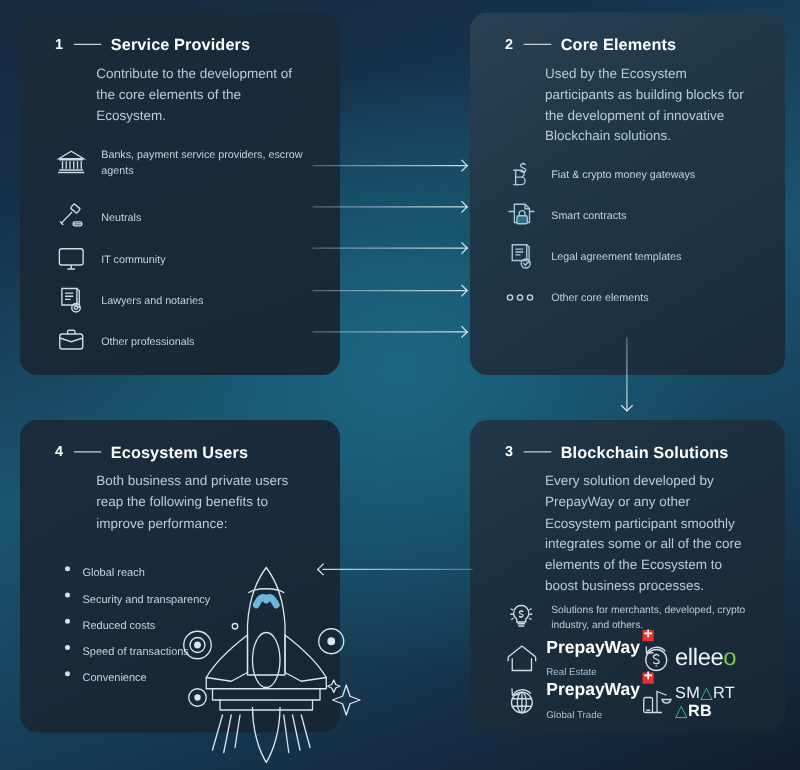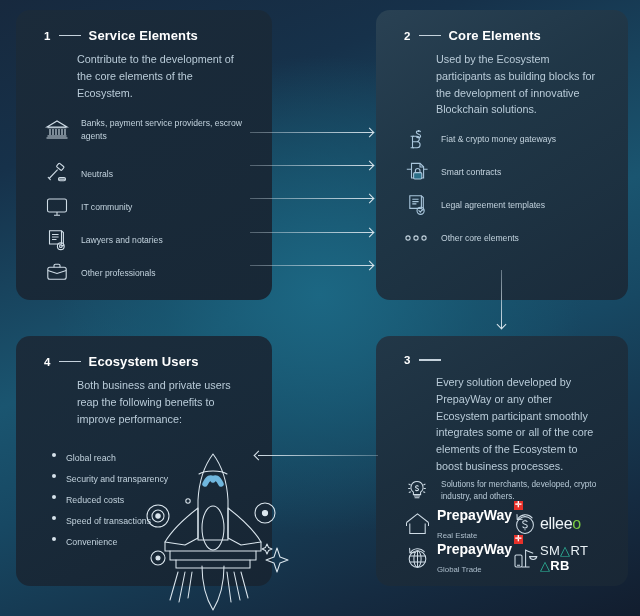--- a/index.html
+++ b/index.html
@@ -84,21 +84,21 @@
   .btitlewrap { position: relative; margin-left: 5px; }
   .bname { color: #ffffff; font-size: 14px; font-weight: bold; line-height: 1.15; }
   .bsub { color: #aebfcd; font-size: 7.8px; line-height: 1.2; }
   .swiss {
     position: absolute; right: -11px; top: -5px;
     width: 9px; height: 9px; background: #e8312a;
     display: flex; align-items: center; justify-content: center;
     font-size: 8px; color: #fff; line-height: 1; font-weight: bold;
   }
   .swiss span { display:block; transform: translateY(-0.5px); }
-  .elleeo { font-size: 16px; color: #eef4f7; letter-spacing: -0.3px; font-weight: 500; }
+  .elleeo { font-size: 19px; color: #eef4f7; letter-spacing: -0.3px; font-weight: 500; }
   .elleeo .o { color: #7ac943; }
   .smartarb { font-size: 13px; color: #e9f1f5; letter-spacing: .3px; }
   .smartarb .tri { color: #2fbfa0; }
   .smartarb b { color:#ffffff; }
 
   
   .arrow-h { position: absolute; height: 1px; background: linear-gradient(90deg, rgba(190,205,215,0.35), rgba(215,228,236,0.95)); }
   .arrow-head-r {
     position: absolute; width: 7px; height: 7px;
     border-top: 1.3px solid #dde8ef; border-right: 1.3px solid #dde8ef;
@@ -119,21 +119,21 @@
 </style>
 </head>
 <body>
 
 <div class="bgwrap"></div>
 
 <div class="panel p1" id="panel-1">
   <div class="phead">
     <span class="pnum">1</span>
     <span class="pdash"></span>
-    <span class="ptitle">Service Elements</span>
+    <span class="ptitle">Service Providers</span>
   </div>
   <div class="pdesc">Contribute to the development of the core elements of the Ecosystem.</div>
   <div class="rows">
 
     <div class="row tall">
       <span class="ricon">
         <svg width="24" height="24" viewBox="0 0 24 24" fill="none" stroke="#cfdce6" stroke-width="1.1">
           <path d="M2 9 L12 3 L22 9 Z"></path>
             <path d="M2.5 9.8 H21.5"></path>
           <path d="M5 11 V17 M8 11 V17 M11 11 V17 M14 11 V17 M17 11 V17 M20 11 V17"></path>
@@ -283,20 +283,21 @@
       <span class="bdot"></span>
       <span class="btext">Convenience</span>
     </div>
   </div>
 </div>
 
 <div class="panel p3" id="panel-3">
   <div class="phead">
     <span class="pnum">3</span>
     <span class="pdash"></span>
+    <span class="ptitle">Blockchain Solutions</span>
   </div>
   <div class="pdesc">Every solution developed by PrepayWay or any other Ecosystem participant smoothly integrates some or all of the core elements of the Ecosystem to boost business processes.</div>
 
   <div class="lbrow">
     <span class="ricon">
       <svg width="24" height="24" viewBox="0 0 24 24" fill="none" stroke="#cfdce6" stroke-width="1.05">
         <path d="M12 3.4 a6 6 0 0 0 -3.6 10.8 V16.6 h7.2 V14.2 A6 6 0 0 0 12 3.4 Z"></path>
         <path d="M9 18 H15 M9.6 19.8 H14.4"></path>
         <path d="M12 7.3 V8.1 M12 12.2 V13"></path>
         <path d="M13.5 8.6 a1.5 1.5 0 0 0 -1.5 -.8 c-1 0 -1.5 .6 -1.5 1.2 c0 1.4 3 1 3 2.4 c0 .7 -.6 1.2 -1.5 1.2 a1.6 1.6 0 0 1 -1.6 -.9"></path>

